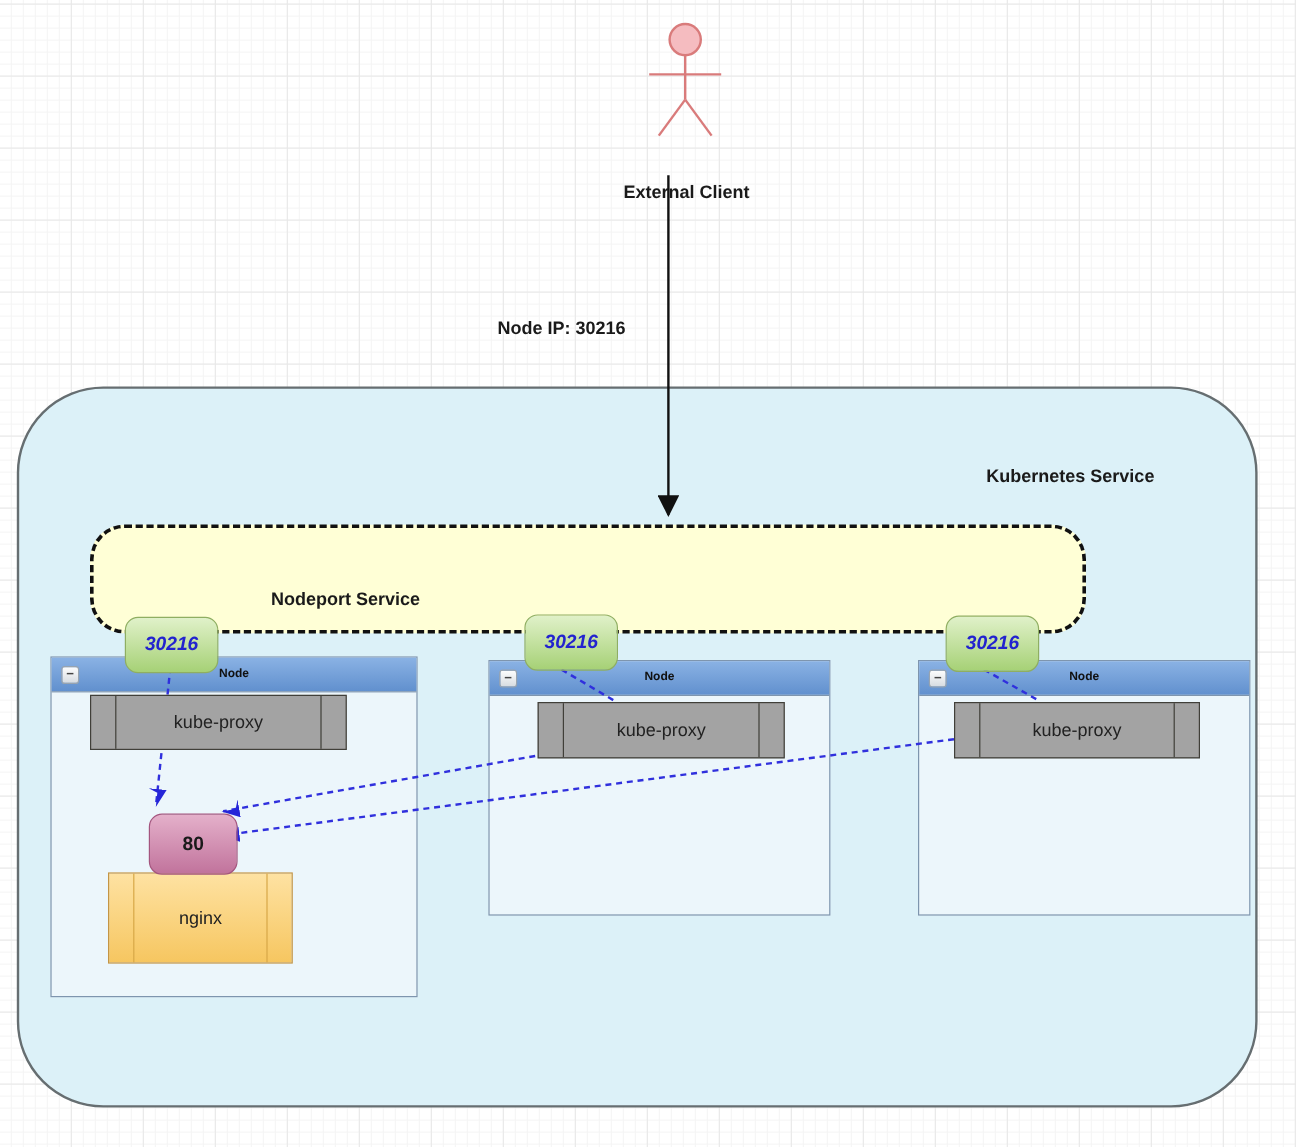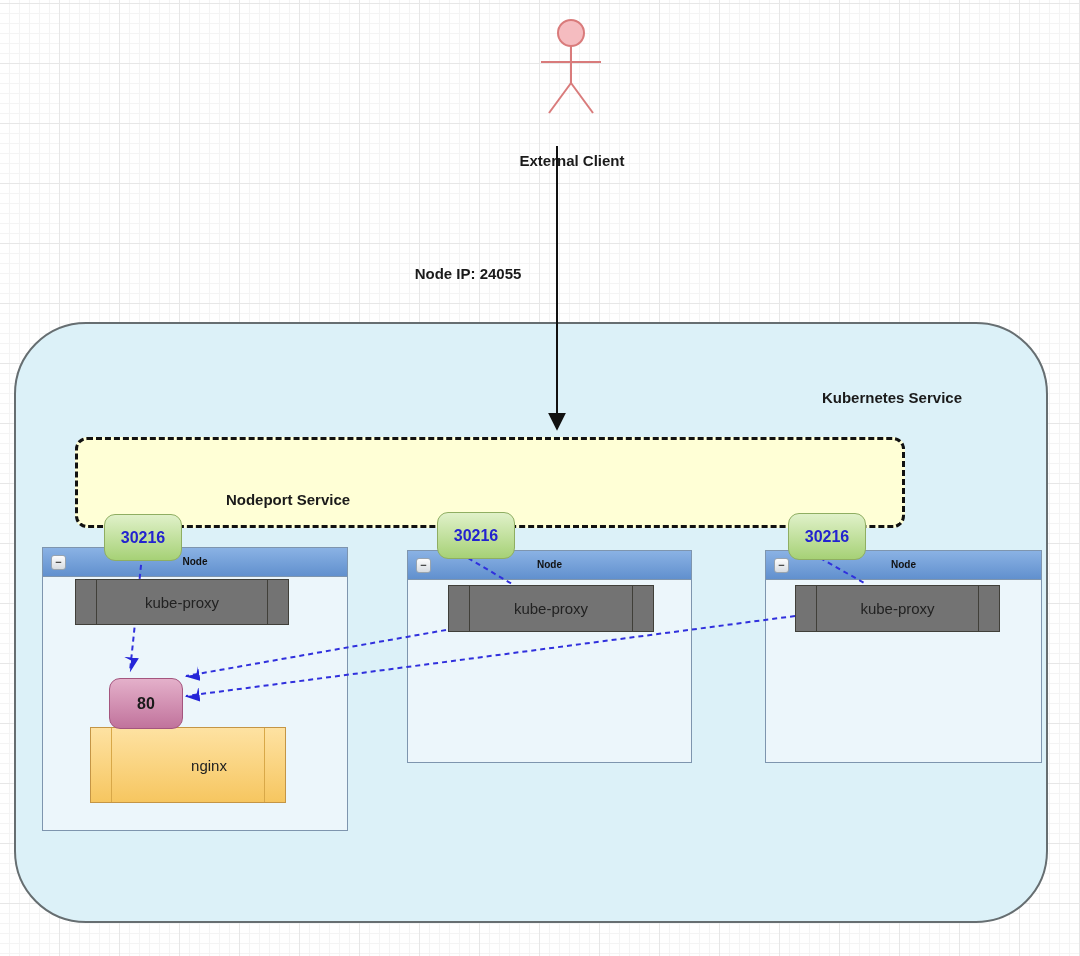--- a/index.html
+++ b/index.html
@@ -21,21 +21,21 @@
   
   .cluster{
     left:14px;top:322px;width:1030px;height:597px;
     background:#dcf1f8;border:2px solid #666e71;border-radius:72px;z-index:1;
   }
   .cluster-label{right:84px;top:36px;}
 
   
   .nodeport{
     left:75px;top:437px;width:824px;height:85px;
-    background:#ffffd6;border:3px dashed #111;border-radius:12px;z-index:2;
+    background:#ffffd6;border:3px dashed #111;border-radius:29px;z-index:2;
   }
   .nodeport-label{left:60px;top:22px;width:300px;text-align:center;}
 
   
   .node{
     background:#ecf6fb;border:1.5px solid #7e95ae;z-index:3;
   }
   .node-header{
     position:absolute;left:0;top:0;right:0;height:28px;
     background:linear-gradient(#8ab2e4,#6190ce);
@@ -47,40 +47,40 @@
   }
   .collapse-btn{
     position:absolute;left:8px;top:7px;width:13px;height:13px;
     background:linear-gradient(#fdfdfd,#d7dce1);
     border:1px solid #98a4b0;border-radius:3px;
     font-size:11px;line-height:12px;text-align:center;color:#444;font-weight:bold;
   }
 
   
   .component{
-    background:#737373;border:1.5px solid #403f39;z-index:5;
+    background:#a3a3a3;border:1.5px solid #403f39;z-index:5;
     display:flex;align-items:center;justify-content:center;
     font-size:15px;color:#222;
   }
   .comp-line-l,.comp-line-r{position:absolute;top:0;bottom:0;width:0;border-left:1.5px solid #403f39;}
   .comp-line-l{left:20px;} .comp-line-r{right:20px;}
   .component.nginx{
-    background:linear-gradient(#fee2a2,#f6c660);border:1.5px solid #c49545;padding-left:42px;
+    background:linear-gradient(#fee2a2,#f6c660);border:1.5px solid #c49545;
   }
   .component.nginx .comp-line-l,.component.nginx .comp-line-r{border-left:1.5px solid #d8a848;}
 
   
   .badge{
     z-index:6;border-radius:11px;text-align:center;
     font-weight:bold;font-size:16px;
   }
   .badge-green{
     width:76px;height:45px;line-height:45px;
     background:linear-gradient(#e0f1c9,#a6d176);
-    border:1.5px solid #8fae62;color:#2323cf;
+    border:1.5px solid #8fae62;color:#2323cf;font-style:italic;
   }
   .badge-pink{
     width:72px;height:49px;line-height:49px;
     background:linear-gradient(#e4b0ca,#c1739c);
     border:1.5px solid #a4557e;color:#1a1a1a;
   }
 
   #connectors{position:absolute;left:0;top:0;z-index:4;pointer-events:none;}
   .page-label{z-index:5;}
 </style>
@@ -163,16 +163,16 @@
 
 <div class="abs component nginx" style="left:90px;top:727px;width:152px;height:74px;">
   <span class="comp-line-l"></span>
   <span class="comp-line-r"></span>
   <span>nginx</span>
 </div>
 
 <div class="abs badge badge-green" style="left:104px;top:514px;">30216</div>
 <div class="abs badge badge-green" style="left:437px;top:512px;">30216</div>
 <div class="abs badge badge-green" style="left:788px;top:513px;">30216</div>
-<div class="abs badge badge-pink" style="left:109px;top:678px;text-align:center;">80</div>
+<div class="abs badge badge-pink" style="left:124px;top:678px;text-align:center;">80</div>
 
 <div class="abs lbl page-label" style="left:480px;top:123px;width:184px;text-align:center;">External Client</div>
-<div class="abs lbl page-label" style="left:398px;top:236px;width:140px;text-align:center;">Node IP: 24055</div>
+<div class="abs lbl page-label" style="left:398px;top:236px;width:140px;text-align:center;">Node IP: 30216</div>
 
 </body></html>

